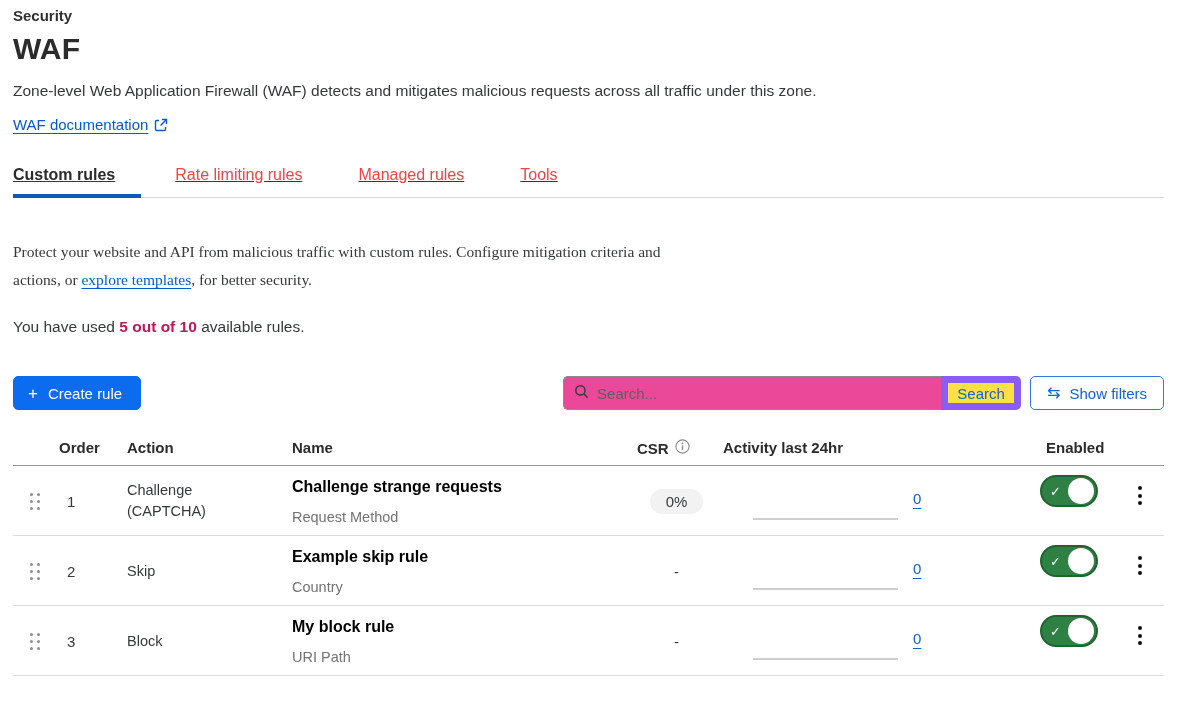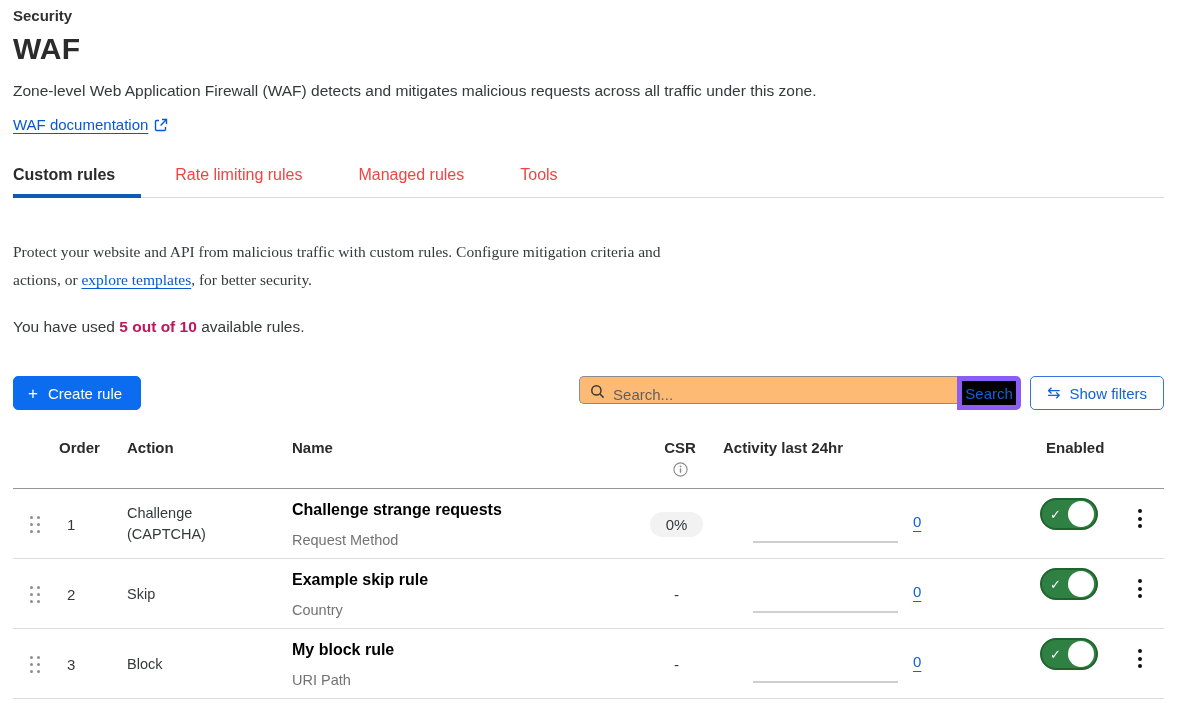--- a/index.html
+++ b/index.html
@@ -14,21 +14,21 @@
   
   .eyebrow { font-size:15px; font-weight:600; color:#313131; }
   h1.page-title { font-size:30px; font-weight:700; color:#2b2b2b; margin-top:7px; line-height:36px; letter-spacing:.2px; }
   .page-desc { font-size:15.5px; margin-top:15px; color:#36393a; }
   .doc-link-row { margin-top:16px; display:flex; align-items:center; gap:6px; }
   a.link { color:#0659d2; text-decoration:underline; text-underline-offset:3px; cursor:pointer; }
   .doc-link-row a { font-size:15px; }
   .ext-icon svg { display:block; }
 
   
-  .tabs { margin-top:33px; display:flex; border-bottom:1px solid #d9d9d9; }
+  .tabs { margin-top:33px; display:flex; border-bottom:1px solid #d9d9d9;text-decoration:underline; }
   .tab {
     font-size:16px; color:#ef4444; padding:0 12px 13px 12px; margin-right:32px;
     position:relative; cursor:pointer; white-space:nowrap;
   }
   .tab:first-child { padding-left:0; padding-right:26px; margin-right:22px; }
   .tab.active { font-weight:700; color:#2b2b2b; }
   .tab.active::after {
     content:""; position:absolute; left:0; right:0; bottom:-1px; height:4px; background:#0c5bb5;
   }
 
@@ -41,51 +41,51 @@
   .toolbar { margin-top:40px; display:flex; justify-content:space-between; align-items:center; }
   .btn-primary {
     display:flex; align-items:center; gap:10px; height:34px; padding:0 18px 0 14px;
     background:#0c6cf0; border:1px solid #0c6cf0; border-radius:5px; color:#fff;
     font-size:15px; font-family:inherit; cursor:pointer;
   }
   .plus { font-size:17px; line-height:1; font-weight:400; }
   .search-area { display:flex; align-items:center; }
   .search-group { display:flex; }
   .search-input-wrap {
-    display:flex; align-items:flex-end; width:378px; height:28px;
-    border:1px solid #8c8c8c; border-right:none; border-radius:5px 0 0 5px; padding:0 10px; background:#fdba74;
+    display:flex; align-items:center; width:378px; height:34px;
+    border:1px solid #8c8c8c; border-right:none; border-radius:5px 0 0 5px; padding:0 10px; background:#ec4899;
   }
   .search-input-wrap svg { flex:none; }
   .search-input {
     border:none; outline:none; font-size:15px; font-family:inherit; color:#36393a;
     margin-left:8px; width:100%; background:transparent;
   }
   .search-input::placeholder { color:#5f5f5f; }
   .btn-search {
-    width:64px; height:34px; background:#000000; border:5px solid #8b5cf6; border-radius:0 5px 5px 0;
+    width:80px; height:34px; background:#fde047; border:7px solid #8b5cf6; border-radius:0 5px 5px 0;
     color:#1261d6; font-size:15px; font-family:inherit; cursor:pointer;
   }
   .btn-filters {
     margin-left:9px; height:34px; padding:0 16px; display:flex; align-items:center; gap:9px;
     background:#fff; border:1px solid #3575dd; border-radius:5px; color:#1261d6;
     font-size:15px; font-family:inherit; cursor:pointer;
   }
   .swap-icon { font-family:"DejaVu Sans",sans-serif; font-size:16px; line-height:1; }
 
   
   .grid-cols {
     display:grid;
     grid-template-columns:44px 51px 176px 346px 93px 312px 80px 1fr;
   }
   .table-header { margin-top:29px; padding-bottom:8px; border-bottom:1px solid #969696; }
   .th { font-size:15px; font-weight:600; color:#2b2b2b; }
   .th-order { padding-left:2px; }
   .th-action { padding-left:19px; }
   .th-name { padding-left:8px; }
-  .th-csr { padding-left:7px; display:flex; align-items:center; gap:6px;flex-direction:column; }
+  .th-csr { padding-left:7px; display:flex; align-items:center; gap:6px; }
   .th-enabled { padding-left:11px; }
 
   .table-row { height:70px; border-bottom:1px solid #dcdcdc; align-items:center; }
   .cell { font-size:15px; color:#36393a; }
   .drag-handle { width:13px; display:grid; grid-template-columns:3px 3px; gap:4px 4px; margin-left:17px; cursor:grab; }
   .drag-handle i { width:3px; height:3px; border-radius:50%; background:#8d8d8d; }
   .cell-order { padding-left:10px; }
   .cell-action { padding-left:19px; font-size:14.5px; line-height:21px; }
   .cell-action span { display:inline-block; max-width:110px; }
   .cell-name { padding-left:8px; }

